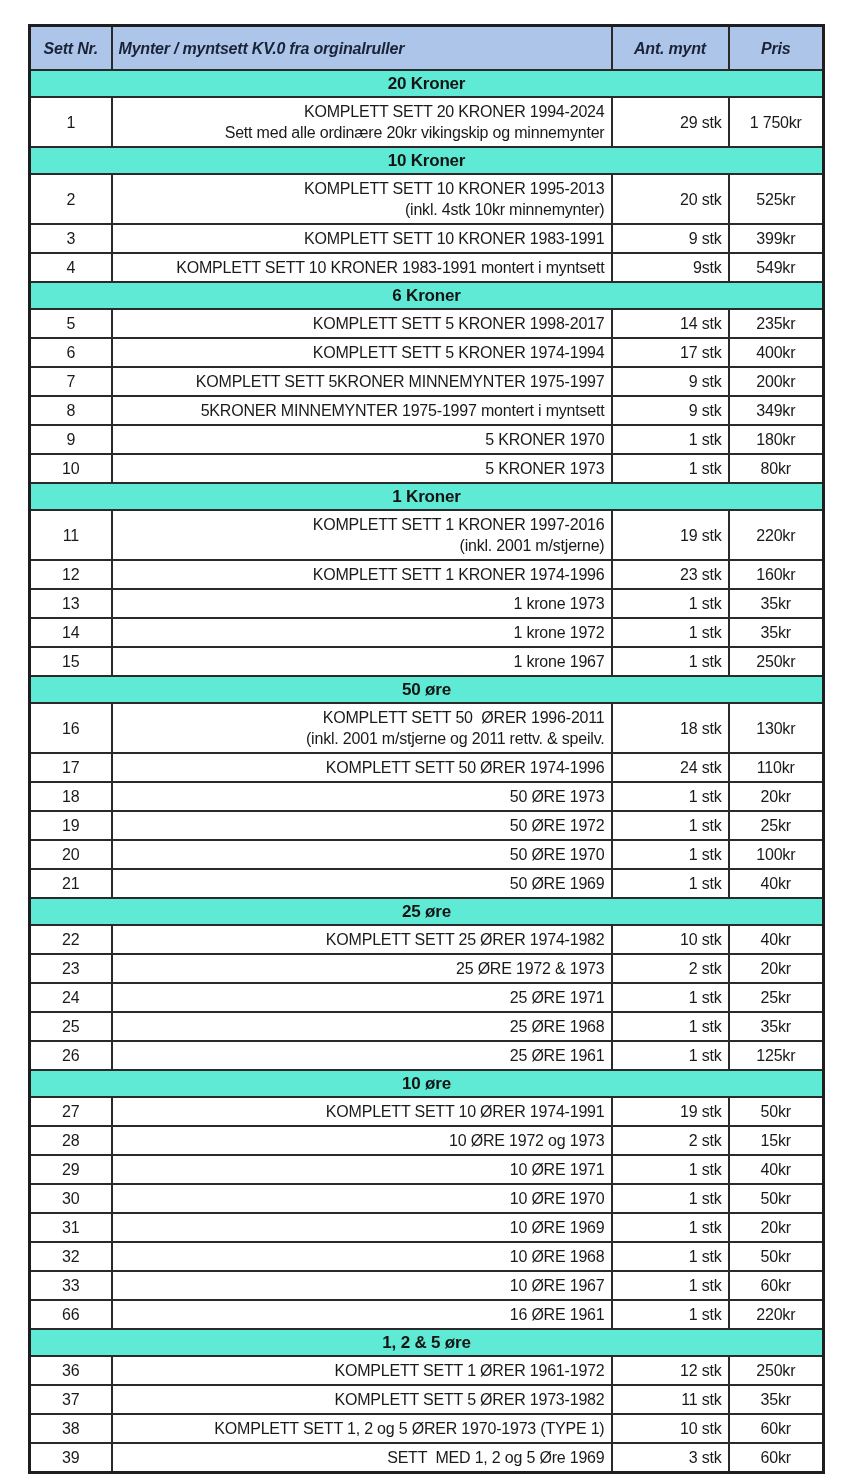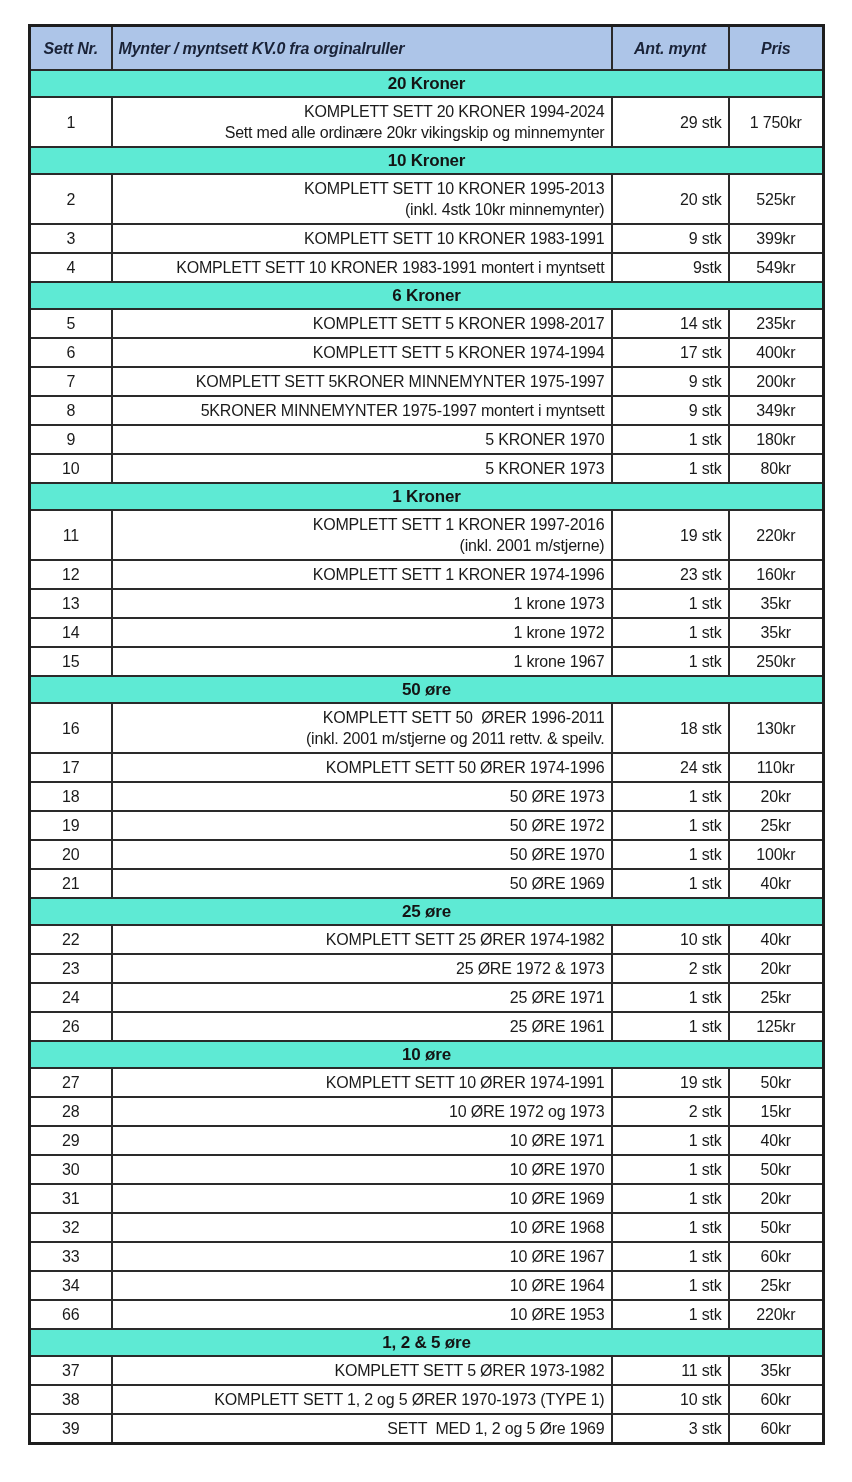--- a/index.html
+++ b/index.html
@@ -243,20 +243,26 @@
           <td class="cell-qty">2 stk</td>
           <td class="cell-price">20kr</td>
         </tr>
         <tr class="item-row single">
           <td class="cell-nr">24</td>
           <td class="cell-desc">25 ØRE 1971</td>
           <td class="cell-qty">1 stk</td>
           <td class="cell-price">25kr</td>
         </tr>
         <tr class="item-row single">
+          <td class="cell-nr">25</td>
+          <td class="cell-desc">25 ØRE 1968</td>
+          <td class="cell-qty">1 stk</td>
+          <td class="cell-price">35kr</td>
+        </tr>
+        <tr class="item-row single">
           <td class="cell-nr">26</td>
           <td class="cell-desc">25 ØRE 1961</td>
           <td class="cell-qty">1 stk</td>
           <td class="cell-price">125kr</td>
         </tr>
         <tr class="section-row">
           <td class="section-title" colspan="4">10 øre</td>
         </tr>
         <tr class="item-row single">
           <td class="cell-nr">27</td>
@@ -294,33 +300,33 @@
           <td class="cell-qty">1 stk</td>
           <td class="cell-price">50kr</td>
         </tr>
         <tr class="item-row single">
           <td class="cell-nr">33</td>
           <td class="cell-desc">10 ØRE 1967</td>
           <td class="cell-qty">1 stk</td>
           <td class="cell-price">60kr</td>
         </tr>
         <tr class="item-row single">
-          <td class="cell-nr">34</td>
-          <td class="cell-desc">10 ØRE 1964</td>
-          <td class="cell-qty">1 stk</td>
-          <td class="cell-price">25kr</td>
-        </tr>
-        <tr class="item-row single">
           <td class="cell-nr">66</td>
-          <td class="cell-desc">10 ØRE 1953</td>
+          <td class="cell-desc">16 ØRE 1961</td>
           <td class="cell-qty">1 stk</td>
           <td class="cell-price">220kr</td>
         </tr>
         <tr class="section-row">
           <td class="section-title" colspan="4">1, 2 &amp; 5 øre</td>
+        </tr>
+        <tr class="item-row single">
+          <td class="cell-nr">36</td>
+          <td class="cell-desc">KOMPLETT SETT 1 ØRER 1961-1972</td>
+          <td class="cell-qty">12 stk</td>
+          <td class="cell-price">250kr</td>
         </tr>
         <tr class="item-row single">
           <td class="cell-nr">37</td>
           <td class="cell-desc">KOMPLETT SETT 5 ØRER 1973-1982</td>
           <td class="cell-qty">11 stk</td>
           <td class="cell-price">35kr</td>
         </tr>
         <tr class="item-row single">
           <td class="cell-nr">38</td>
           <td class="cell-desc">KOMPLETT SETT 1, 2 og 5 ØRER 1970-1973 (TYPE 1)</td>

